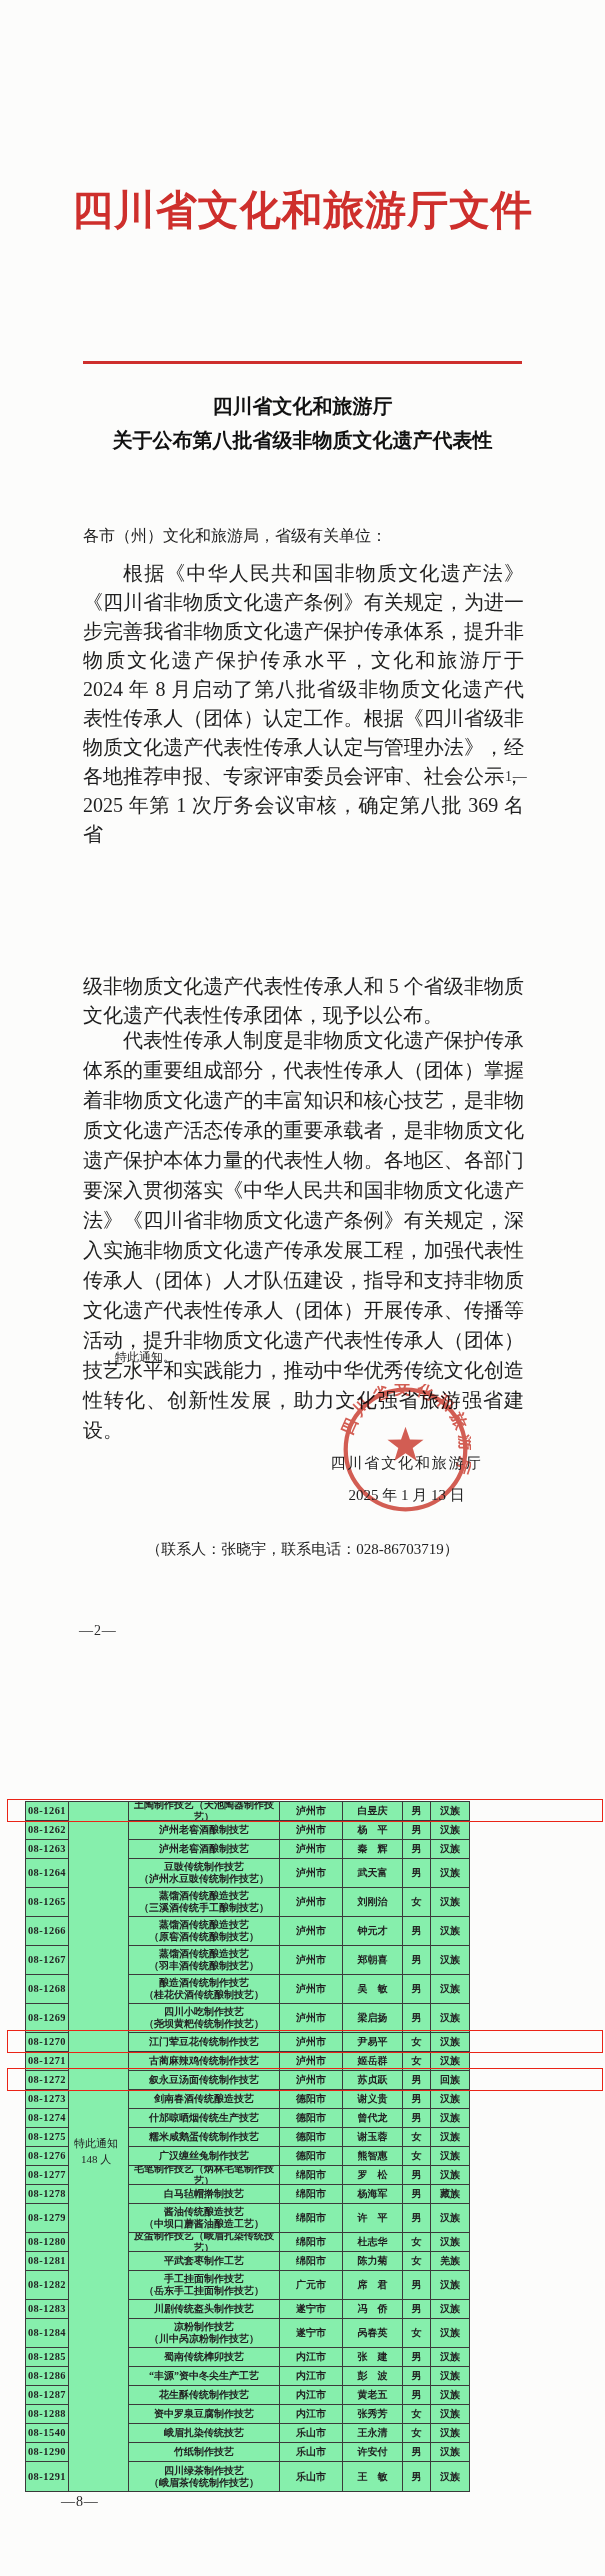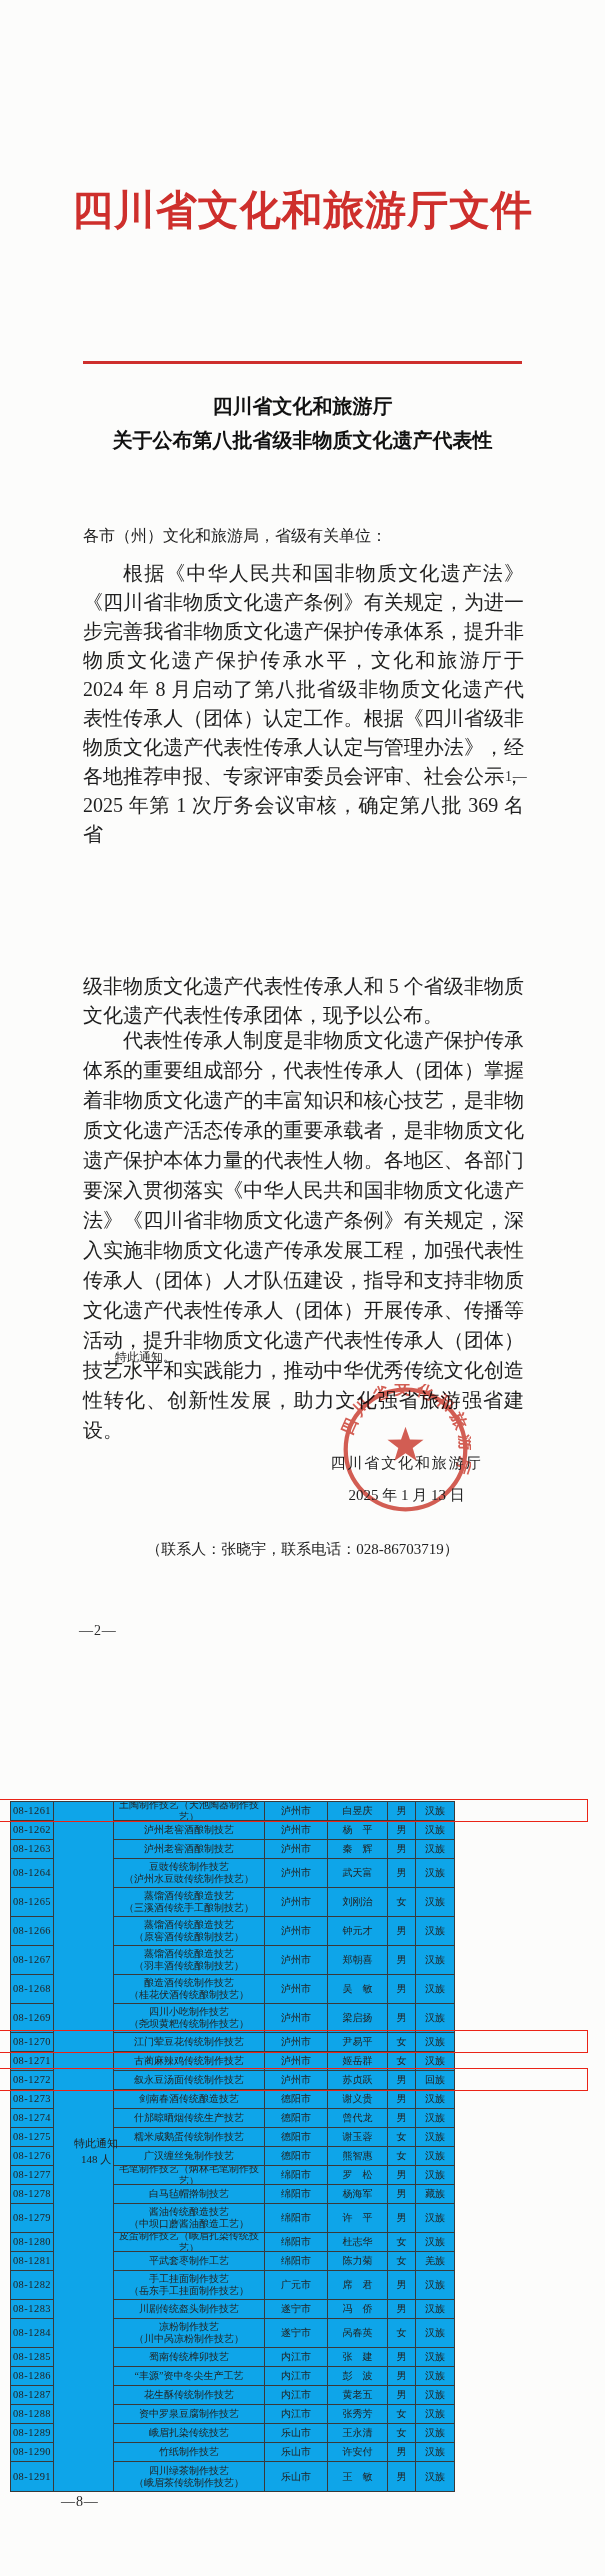--- a/index.html
+++ b/index.html
@@ -39,22 +39,22 @@
   .p1n{top:769px;left:490px;}
   .p2n{top:1623px;left:79px;}
   .p8n{top:2494px;left:61px;}
   
   .seal{position:absolute;left:340px;top:1384px;width:131px;height:131px;opacity:.88;mix-blend-mode:multiply;}
   .signer{position:absolute;top:1454px;left:293px;width:227px;text-align:center;font-size:15px;letter-spacing:1.9px;}
   .sign-date{position:absolute;top:1486px;left:293px;width:227px;text-align:center;font-size:15px;}
   .contact{position:absolute;top:1540px;left:0;width:100%;text-align:center;font-size:15px;}
   
   .nametable{
-    position:absolute;left:10px;top:1801px;width:443px;
-    border:0.9px solid var(--grid);background:#0ea5e9;
+    position:absolute;left:25px;top:1801px;width:443px;
+    border:0.9px solid var(--grid);background:#86efac;font-weight:bold;
   }
   .trow{display:flex;height:19px;position:relative;}
   .trow.tall{height:29px;}
   .c{
     box-sizing:border-box;border-right:0.9px solid var(--grid);border-bottom:0.9px solid var(--grid);
     display:flex;align-items:center;justify-content:center;text-align:center;
     font-size:10px;line-height:11.8px;white-space:pre-line;overflow:hidden;color:#222;
   }
   .c.id{width:43px;font-size:10.4px;letter-spacing:0.5px;}
   .c.cat{width:60px;border-bottom:none;}
@@ -362,21 +362,21 @@
       <div class="trow">
         <div class="c id">08-1288</div>
         <div class="c cat"></div>
         <div class="c proj">资中罗泉豆腐制作技艺</div>
         <div class="c city">内江市</div>
         <div class="c name">张秀芳</div>
         <div class="c sex">女</div>
         <div class="c eth">汉族</div>
       </div>
       <div class="trow">
-        <div class="c id">08-1289</div>
+        <div class="c id">08-1540</div>
         <div class="c cat"></div>
         <div class="c proj">峨眉扎染传统技艺</div>
         <div class="c city">乐山市</div>
         <div class="c name">王永清</div>
         <div class="c sex">女</div>
         <div class="c eth">汉族</div>
       </div>
       <div class="trow">
         <div class="c id">08-1290</div>
         <div class="c cat"></div>

